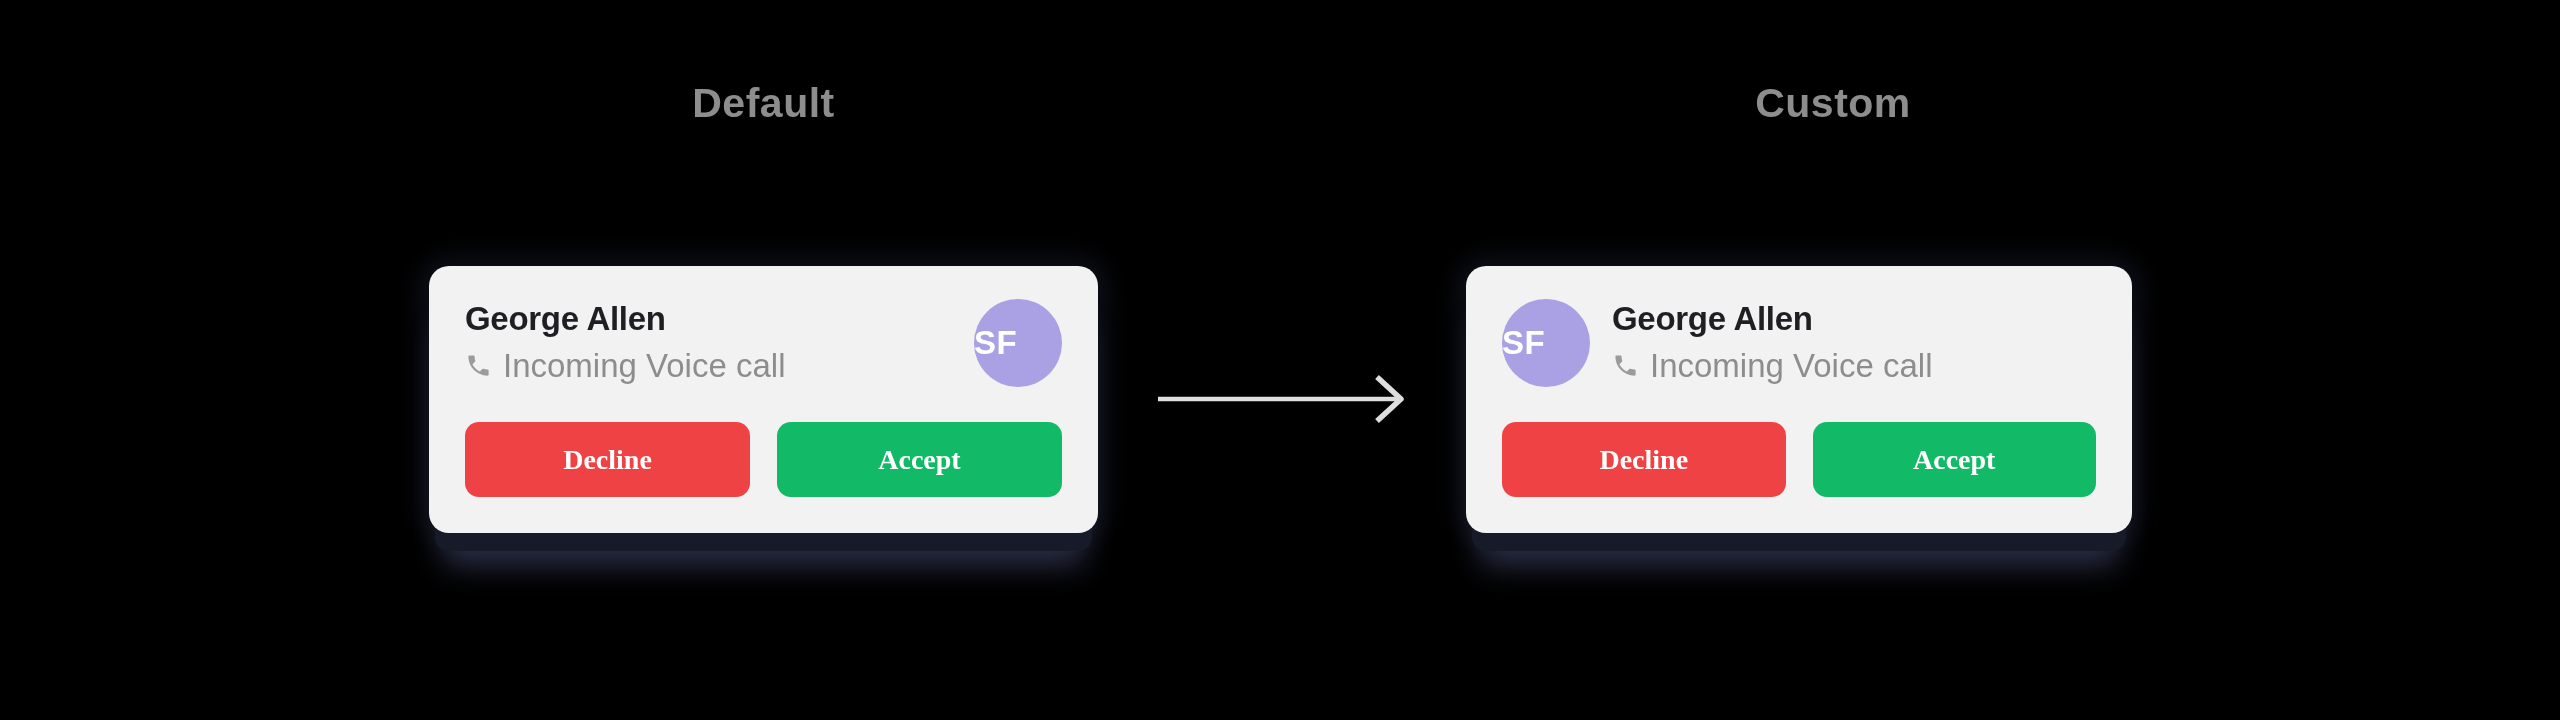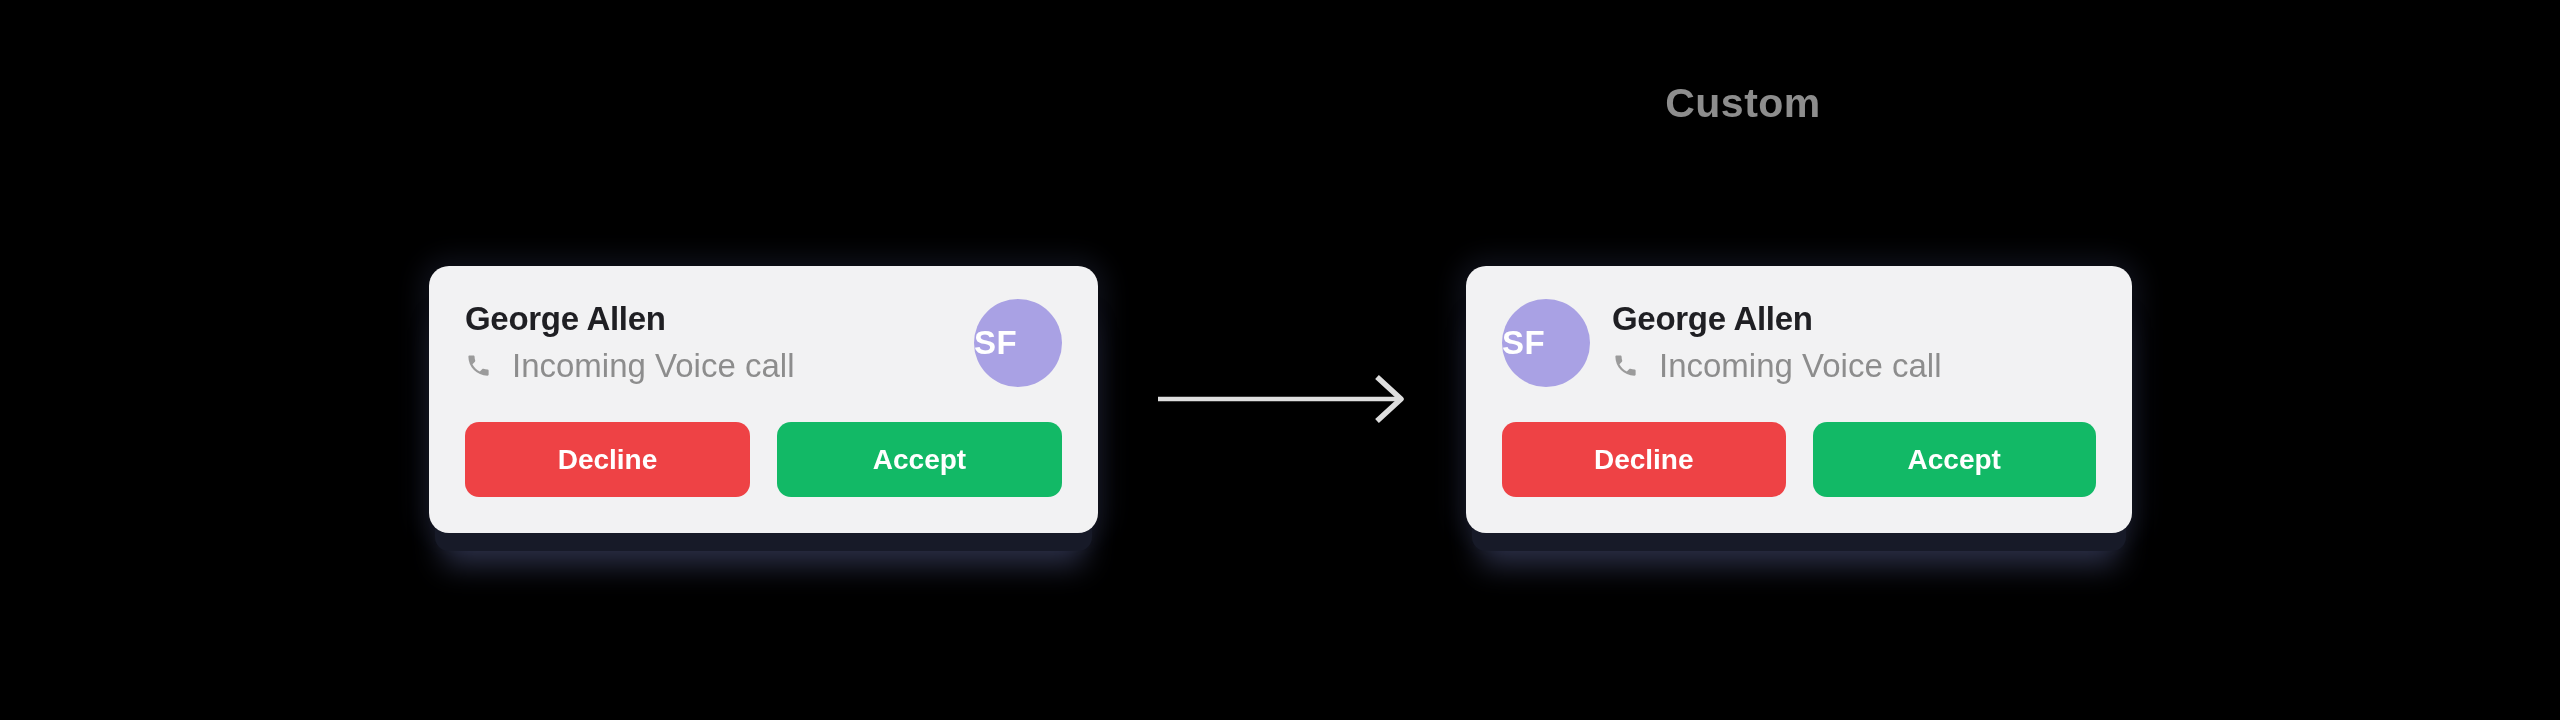--- a/index.html
+++ b/index.html
@@ -31,21 +31,21 @@
   .section-label {
     position: absolute;
     top: 80px;
     text-align: center;
     font-size: 41px;
     font-weight: 700;
     letter-spacing: 0.5px;
     color: var(--section-label-text);
   }
   .section-label.default { left: 429px; width: 669px; }
-  .section-label.custom  { left: 1410px; width: 666px; }
+  .section-label.custom  { left: 1500px; width: 666px; }
 
   .call-card {
     position: absolute;
     top: 266px;
     height: 267px;
     background: var(--card-bg);
     border-radius: 20px;
     padding: 33px 36px 36px 36px;
     display: flex;
     flex-direction: column;
@@ -68,21 +68,21 @@
   .caller-name {
     font-size: 33px;
     font-weight: 700;
     line-height: 1.1;
     color: var(--title-text);
     letter-spacing: -0.3px;
   }
   .subtitle-row {
     display: flex;
     align-items: center;
-    gap: 20px;
+    gap: 11px;
     margin-top: 9px;
   }
   .phone-icon-wrap {
     width: 27px; height: 27px;
     display: inline-flex;
     align-items: center;
     justify-content: center;
     flex: 0 0 auto;
   }
   .phone-icon-wrap svg { width: 27px; height: 27px; fill: var(--phone-icon); }
@@ -102,20 +102,21 @@
   }
   .avatar-initials {
     font-size: 33px;
     font-weight: 700;
     color: var(--avatar-text);
     letter-spacing: 0.5px;
   }
   .buttons-row {
     display: flex;
     gap: 27px;
+    font-family: Liberation Serif, serif;
   }
   .btn {
     flex: 1 1 0;
     height: 75px;
     border: none;
     border-radius: 14px;
     font-family: inherit;
     font-size: 28px;
     font-weight: 700;
     color: var(--button-text);
@@ -135,20 +136,21 @@
     height: 64px;
   }
   .arrow-wrap svg { width: 100%; height: 100%; }
   .arrow-wrap .stroke { stroke: var(--arrow); fill: none; }
 </style>
 </head>
 <body>
 
 <div class="canvas">
 
+  <div class="section-label default">Default</div>
   <div class="section-label custom">Custom</div>
 
   <div class="call-card default">
     <div class="top-row">
       <div class="name-block">
         <div class="caller-name">George Allen</div>
         <div class="subtitle-row">
           <span class="phone-icon-wrap">
             <svg viewBox="0 0 24 24">
                 <path d="M6.62 10.79c1.44 2.83 3.76 5.14 6.59 6.59l2.2-2.2c.27-.27.67-.36 1.02-.24 1.12.37 2.33.57 3.57.57.55 0 1 .45 1 1V20c0 .55-.45 1-1 1-9.39 0-17-7.61-17-17 0-.55.45-1 1-1h3.5c.55 0 1 .45 1 1 0 1.25.2 2.45.57 3.57.11.35.03.74-.24 1.02l-2.2 2.2z"></path>

